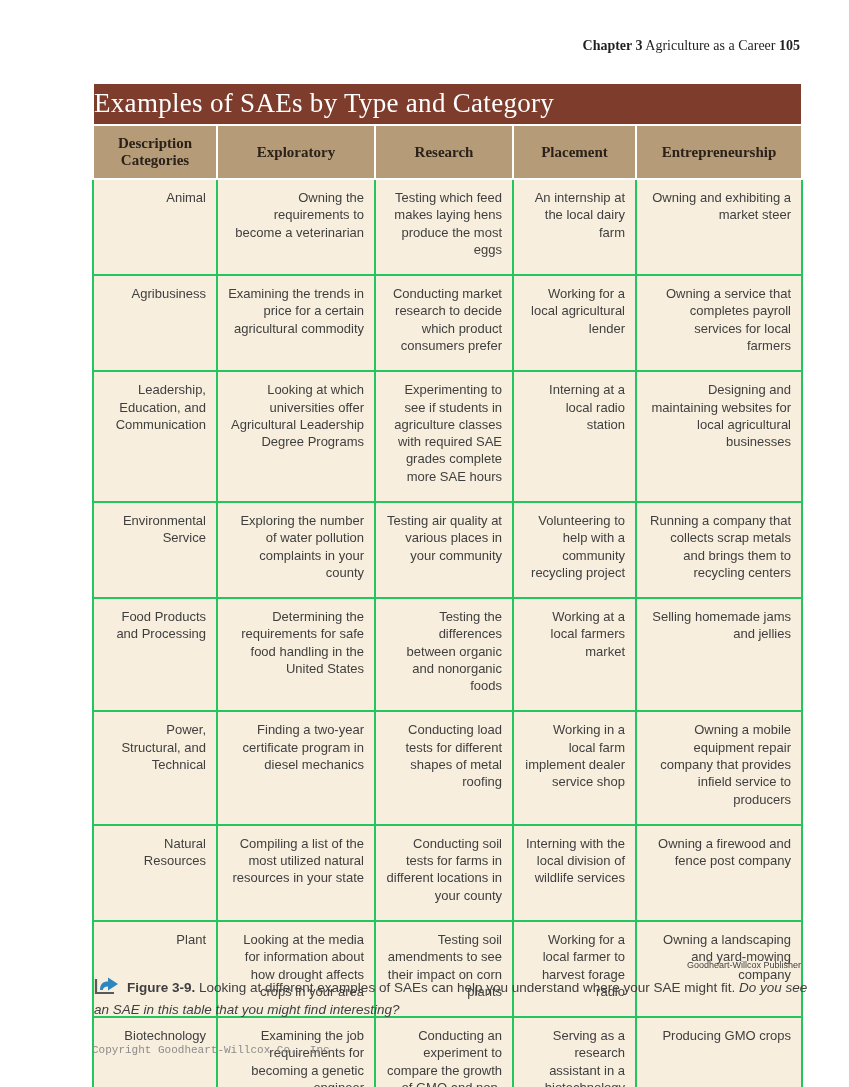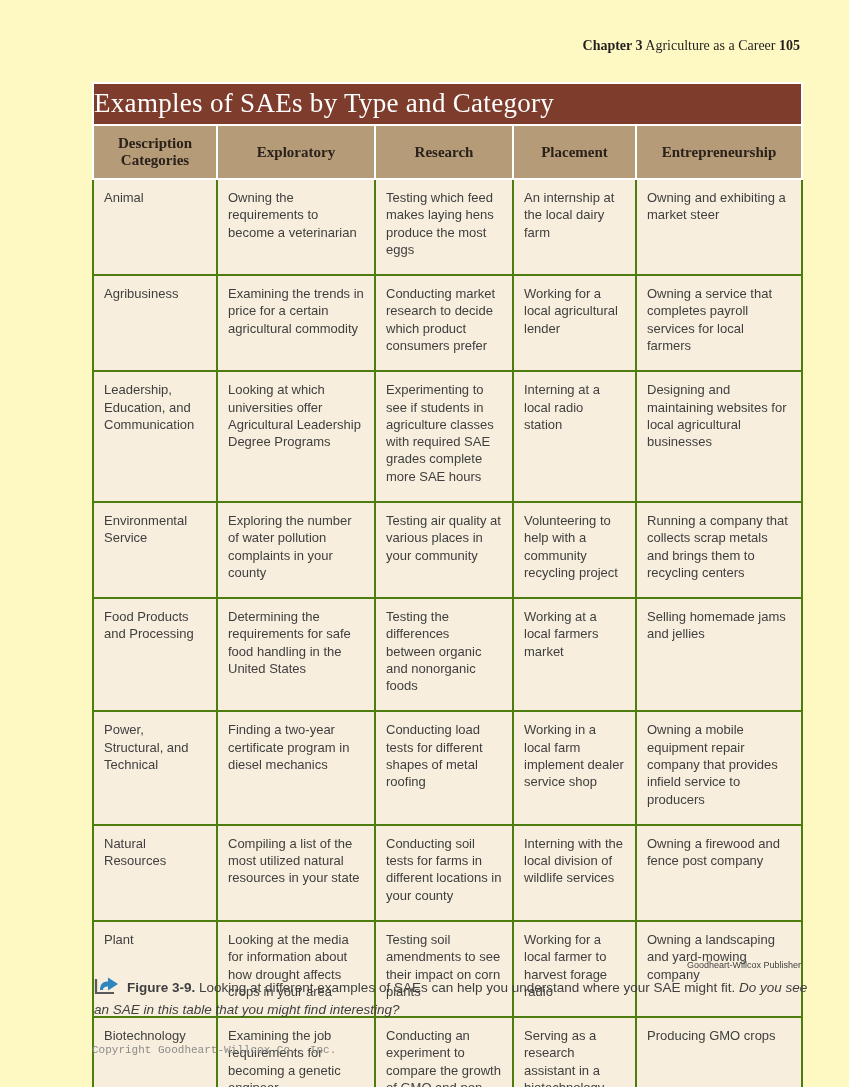--- a/index.html
+++ b/index.html
@@ -1,19 +1,19 @@
 <!DOCTYPE html>
 <html><head>
 <meta charset="utf-8">
 <style>
   html,body{margin:0;padding:0;background:#e8e8e8;}
   .page{
     position:relative;
     width:849px;height:1087px;
-    background:#fef9c3;
+    background:#ffffff;
     margin:0 auto;
     font-family:"Liberation Sans", sans-serif;
     overflow:hidden;
   }
   
   .running-head{
     position:absolute;top:38px;right:49px;
     font-family:"Liberation Serif", serif;
     font-size:14px;color:#231f20;
     text-align:right;
@@ -50,23 +50,23 @@
     padding:8px 6px;
     border:2px solid #ffffff;
     height:36px;
   }
   .sae-table td.cell{
     background:#f7eedd;
     color:#3f3f3f;
     font-size:13px;
     line-height:1.33;
     vertical-align:top;
-    text-align:left;
+    text-align:right;
     padding:9px 10px 16px 10px;
-    border:2px solid #4d7c0f;
+    border:2px solid #22c55e;
   }
   
   .publisher-credit{
     position:absolute;right:48px;top:960px;
     font-size:9px;color:#3f3f3f;
   }
   
   .figure-caption{
     position:absolute;left:94px;top:976px;width:724px;
     font-size:13.5px;line-height:1.35;color:#3f3f3f;

